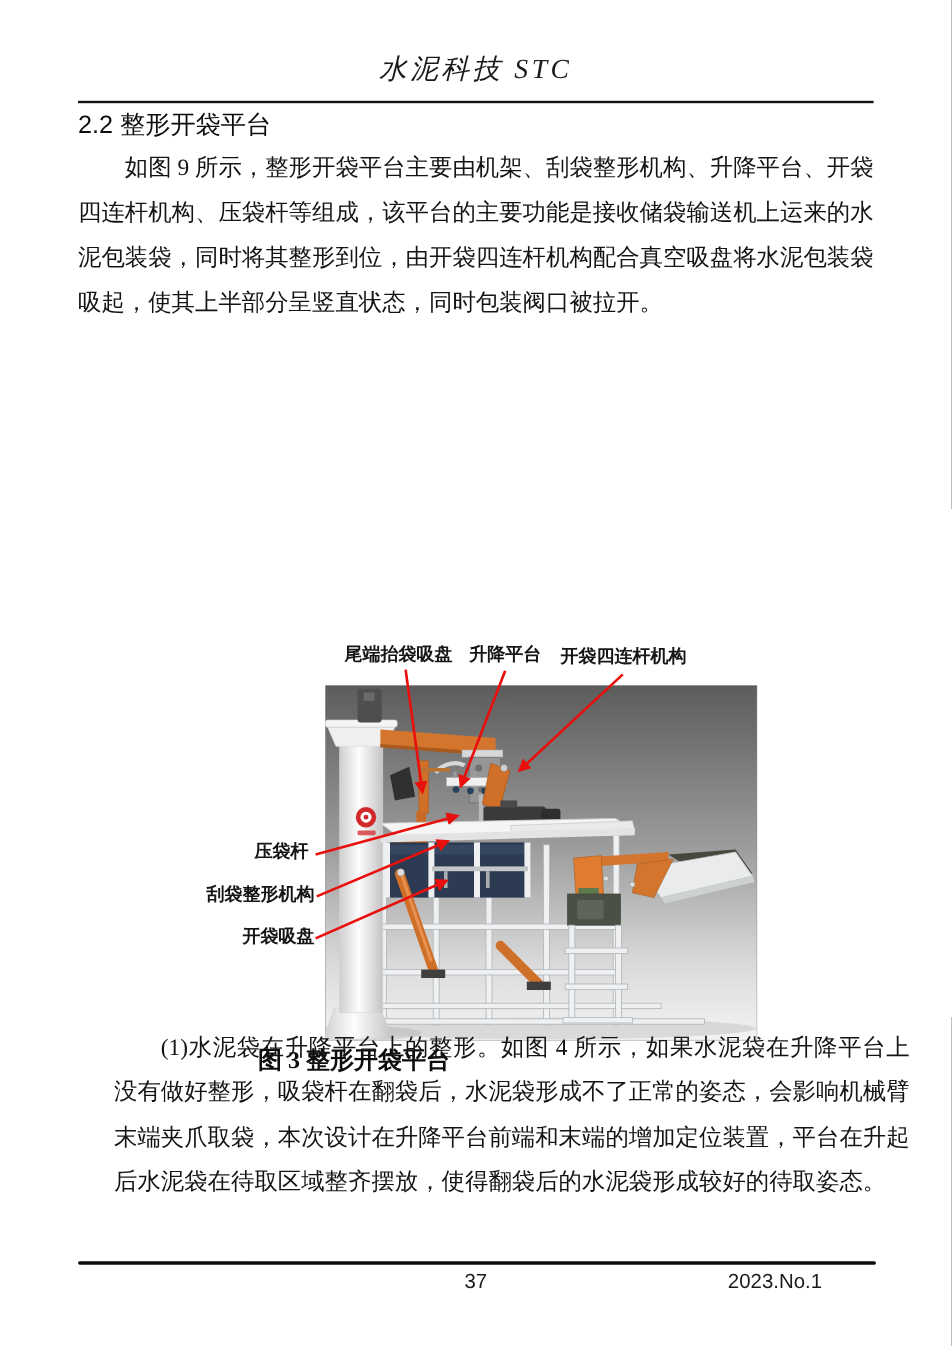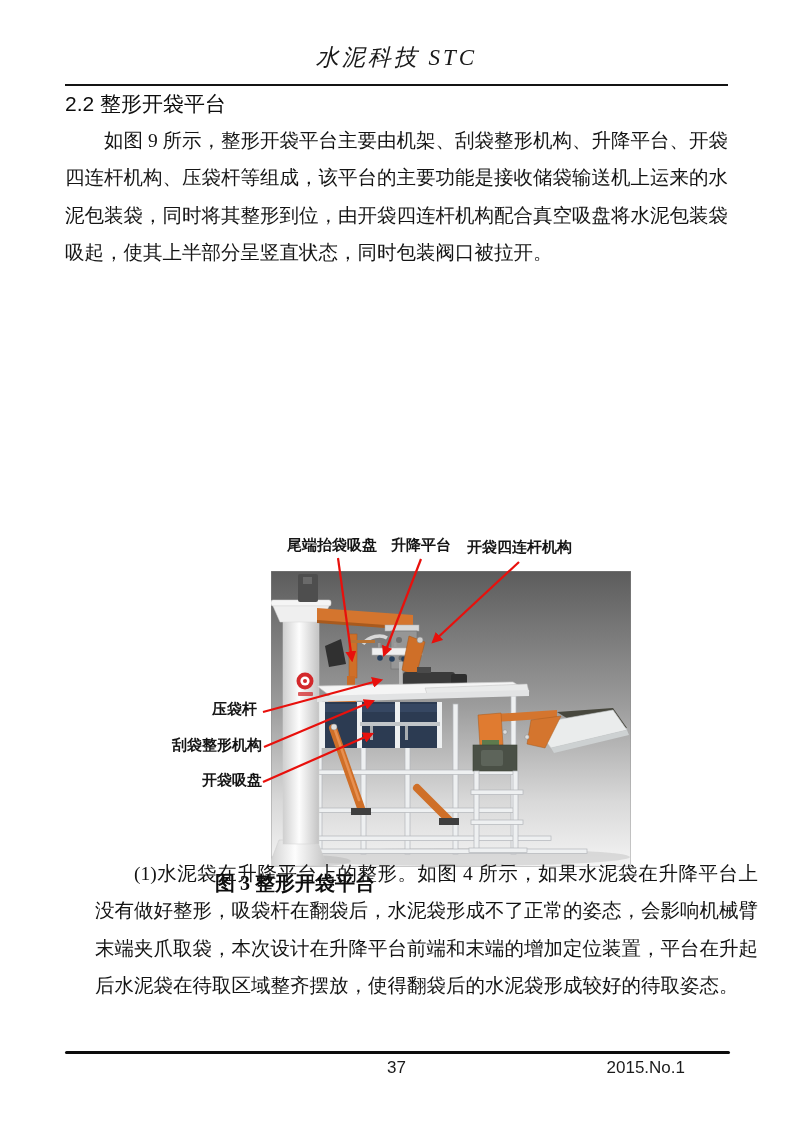--- a/index.html
+++ b/index.html
@@ -222,16 +222,16 @@
     <span class="flabel fl-lift">开袋吸盘</span>
 
     <figcaption class="fig-caption">图 3 整形开袋平台</figcaption>
   </figure>
 
   <p class="para p3">(1)水泥袋在升降平台上的整形。如图 4 所示，如果水泥袋在升降平台上没有做好整形，吸袋杆在翻袋后，水泥袋形成不了正常的姿态，会影响机械臂末端夹爪取袋，本次设计在升降平台前端和末端的增加定位装置，平台在升起后水泥袋在待取区域整齐摆放，使得翻袋后的水泥袋形成较好的待取姿态。</p>
 
   <div class="footer-rule"></div>
   <div class="footer-row">
     <span class="page-num">37</span>
-    <span class="issue">2015.No.1</span>
+    <span class="issue">2023.No.1</span>
   </div>
 
 </div>
 
 </body></html>

